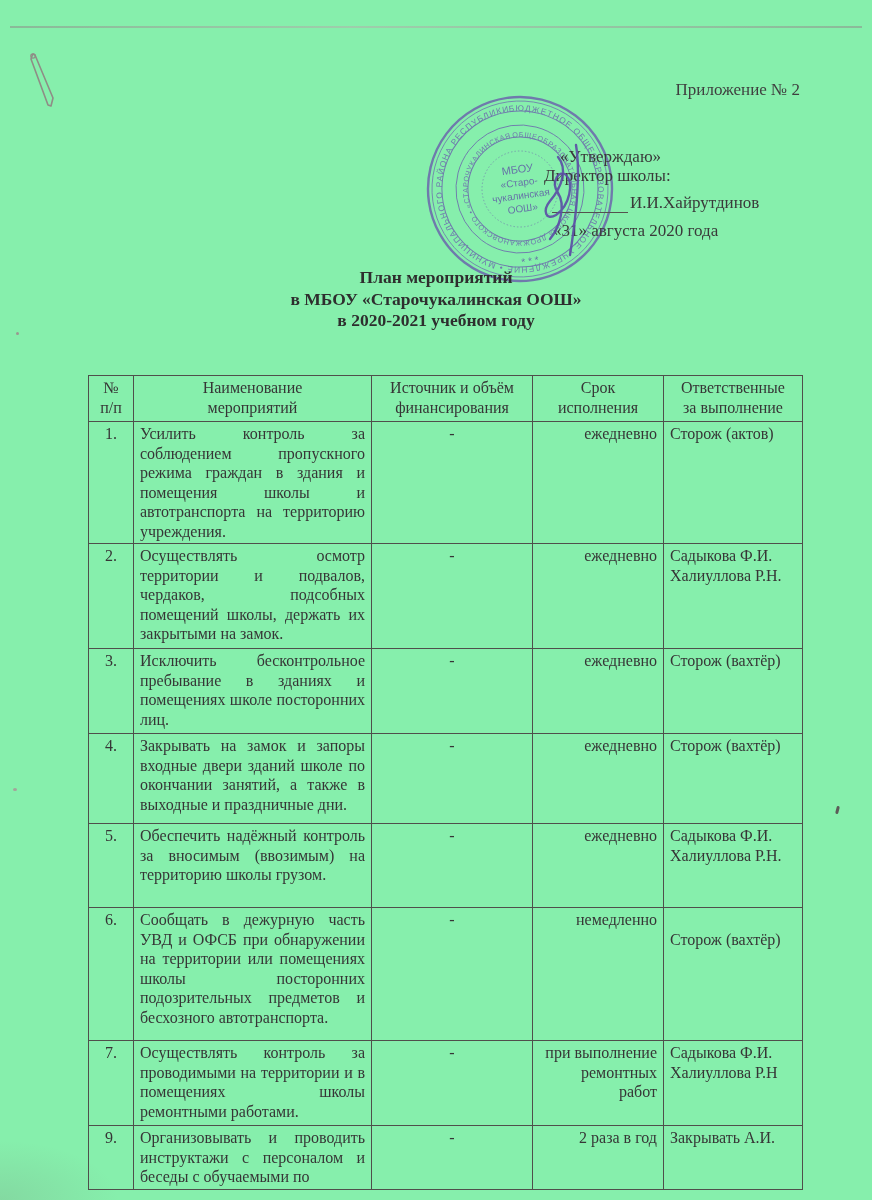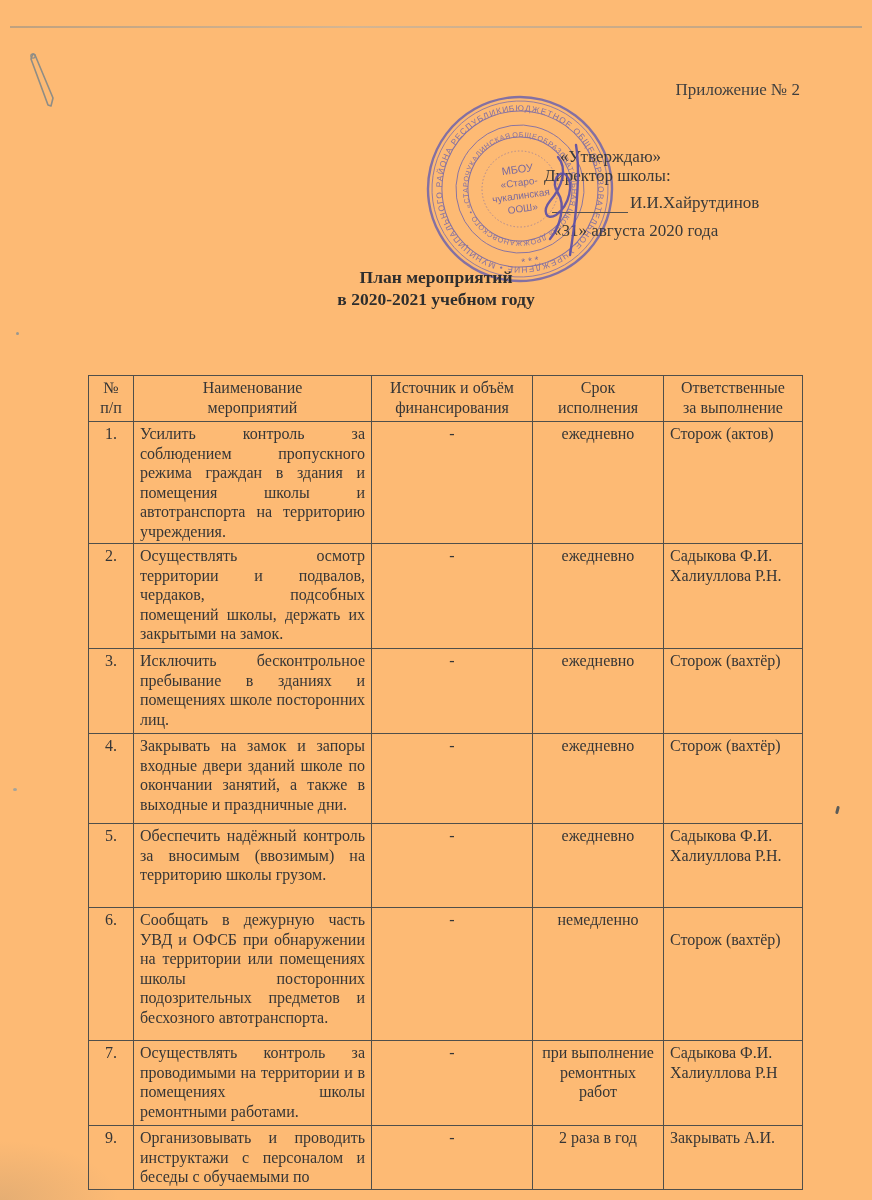--- a/index.html
+++ b/index.html
@@ -1,18 +1,18 @@
 <!DOCTYPE html>
 <html><head>
 <meta charset="utf-8">
 <style>
   html,body{margin:0;padding:0;background:#ffffff;}
   .page{
     position:relative;width:872px;height:1200px;overflow:hidden;
-    background:#fdba74;
+    background:#86efac;
     font-family:"Liberation Serif","DejaVu Serif",serif;
     color:#3a3a3a;
   }
   
   .edge-line{position:absolute;left:10px;top:26px;width:852px;height:2px;
     background:linear-gradient(90deg,#8d8d88,#b3b1ab 40%,#8f8f8a);opacity:.55;}
   .corner-shade{position:absolute;left:0;bottom:0;width:120px;height:60px;
     background:radial-gradient(ellipse at 0% 100%, rgba(120,118,112,.18), transparent 70%);}
   .speck1{position:absolute;left:16px;top:332px;width:3px;height:3px;background:#9a988f;border-radius:50%;}
   .speck2{position:absolute;left:13px;top:788px;width:4px;height:3px;background:#a5a39a;border-radius:50%;}
@@ -33,21 +33,21 @@
     font-weight:bold;font-size:17.5px;line-height:21.5px;color:#2e2e2e;}
   
   table.plan{position:absolute;left:88px;top:375px;width:714px;
     border-collapse:collapse;table-layout:fixed;font-size:16px;color:#363636;}
   table.plan th,table.plan td{border:1px solid #4f4f4b;vertical-align:top;
     padding:2px 6px;line-height:19.5px;}
   table.plan th{font-weight:normal;text-align:center;white-space:pre-line;padding:2px 2px;}
   td.c-num{text-align:center;padding-left:2px;padding-right:2px;}
   td.c-act{text-align:justify;}
   td.c-fin{text-align:center;}
-  td.c-term{text-align:center;white-space:pre-line;}
+  td.c-term{text-align:right;white-space:pre-line;}
   td.c-resp{text-align:left;white-space:pre-line;padding-left:7px;}
   tr.hr{height:46px;}
   tr.r0{height:114px;} tr.r1{height:105px;} tr.r2{height:85px;}
   tr.r3{height:90px;}  tr.r4{height:84px;}  tr.r5{height:133px;}
   tr.r6{height:85px;}  tr.r7{height:50px;}
 </style>
 </head>
 <body>
 
 <div class="page">
@@ -96,20 +96,21 @@
 
   <svg class="signature" viewBox="0 0 120 140">
     <g fill="none" stroke="#5b4ea6" stroke-width="2.4" stroke-linecap="round" opacity="0.9">
       <path d="M38,22 C48,34 42,52 30,66 C22,76 26,86 36,80 C50,70 54,48 46,40 C40,34 30,46 38,58 C46,70 40,92 30,104"></path>
       <path d="M56,10 C60,34 58,70 50,120"></path>
     </g>
   </svg>
 
   <div class="doc-title">
     <div>План мероприятий</div>
+    <div>в МБОУ «Старочукалинская ООШ»</div>
     <div>в 2020-2021 учебном году</div>
   </div>
 
   <table class="plan">
     <colgroup>
       <col style="width:45px">
         <col style="width:238px">
         <col style="width:161px">
       <col style="width:131px">
         <col style="width:139px">

